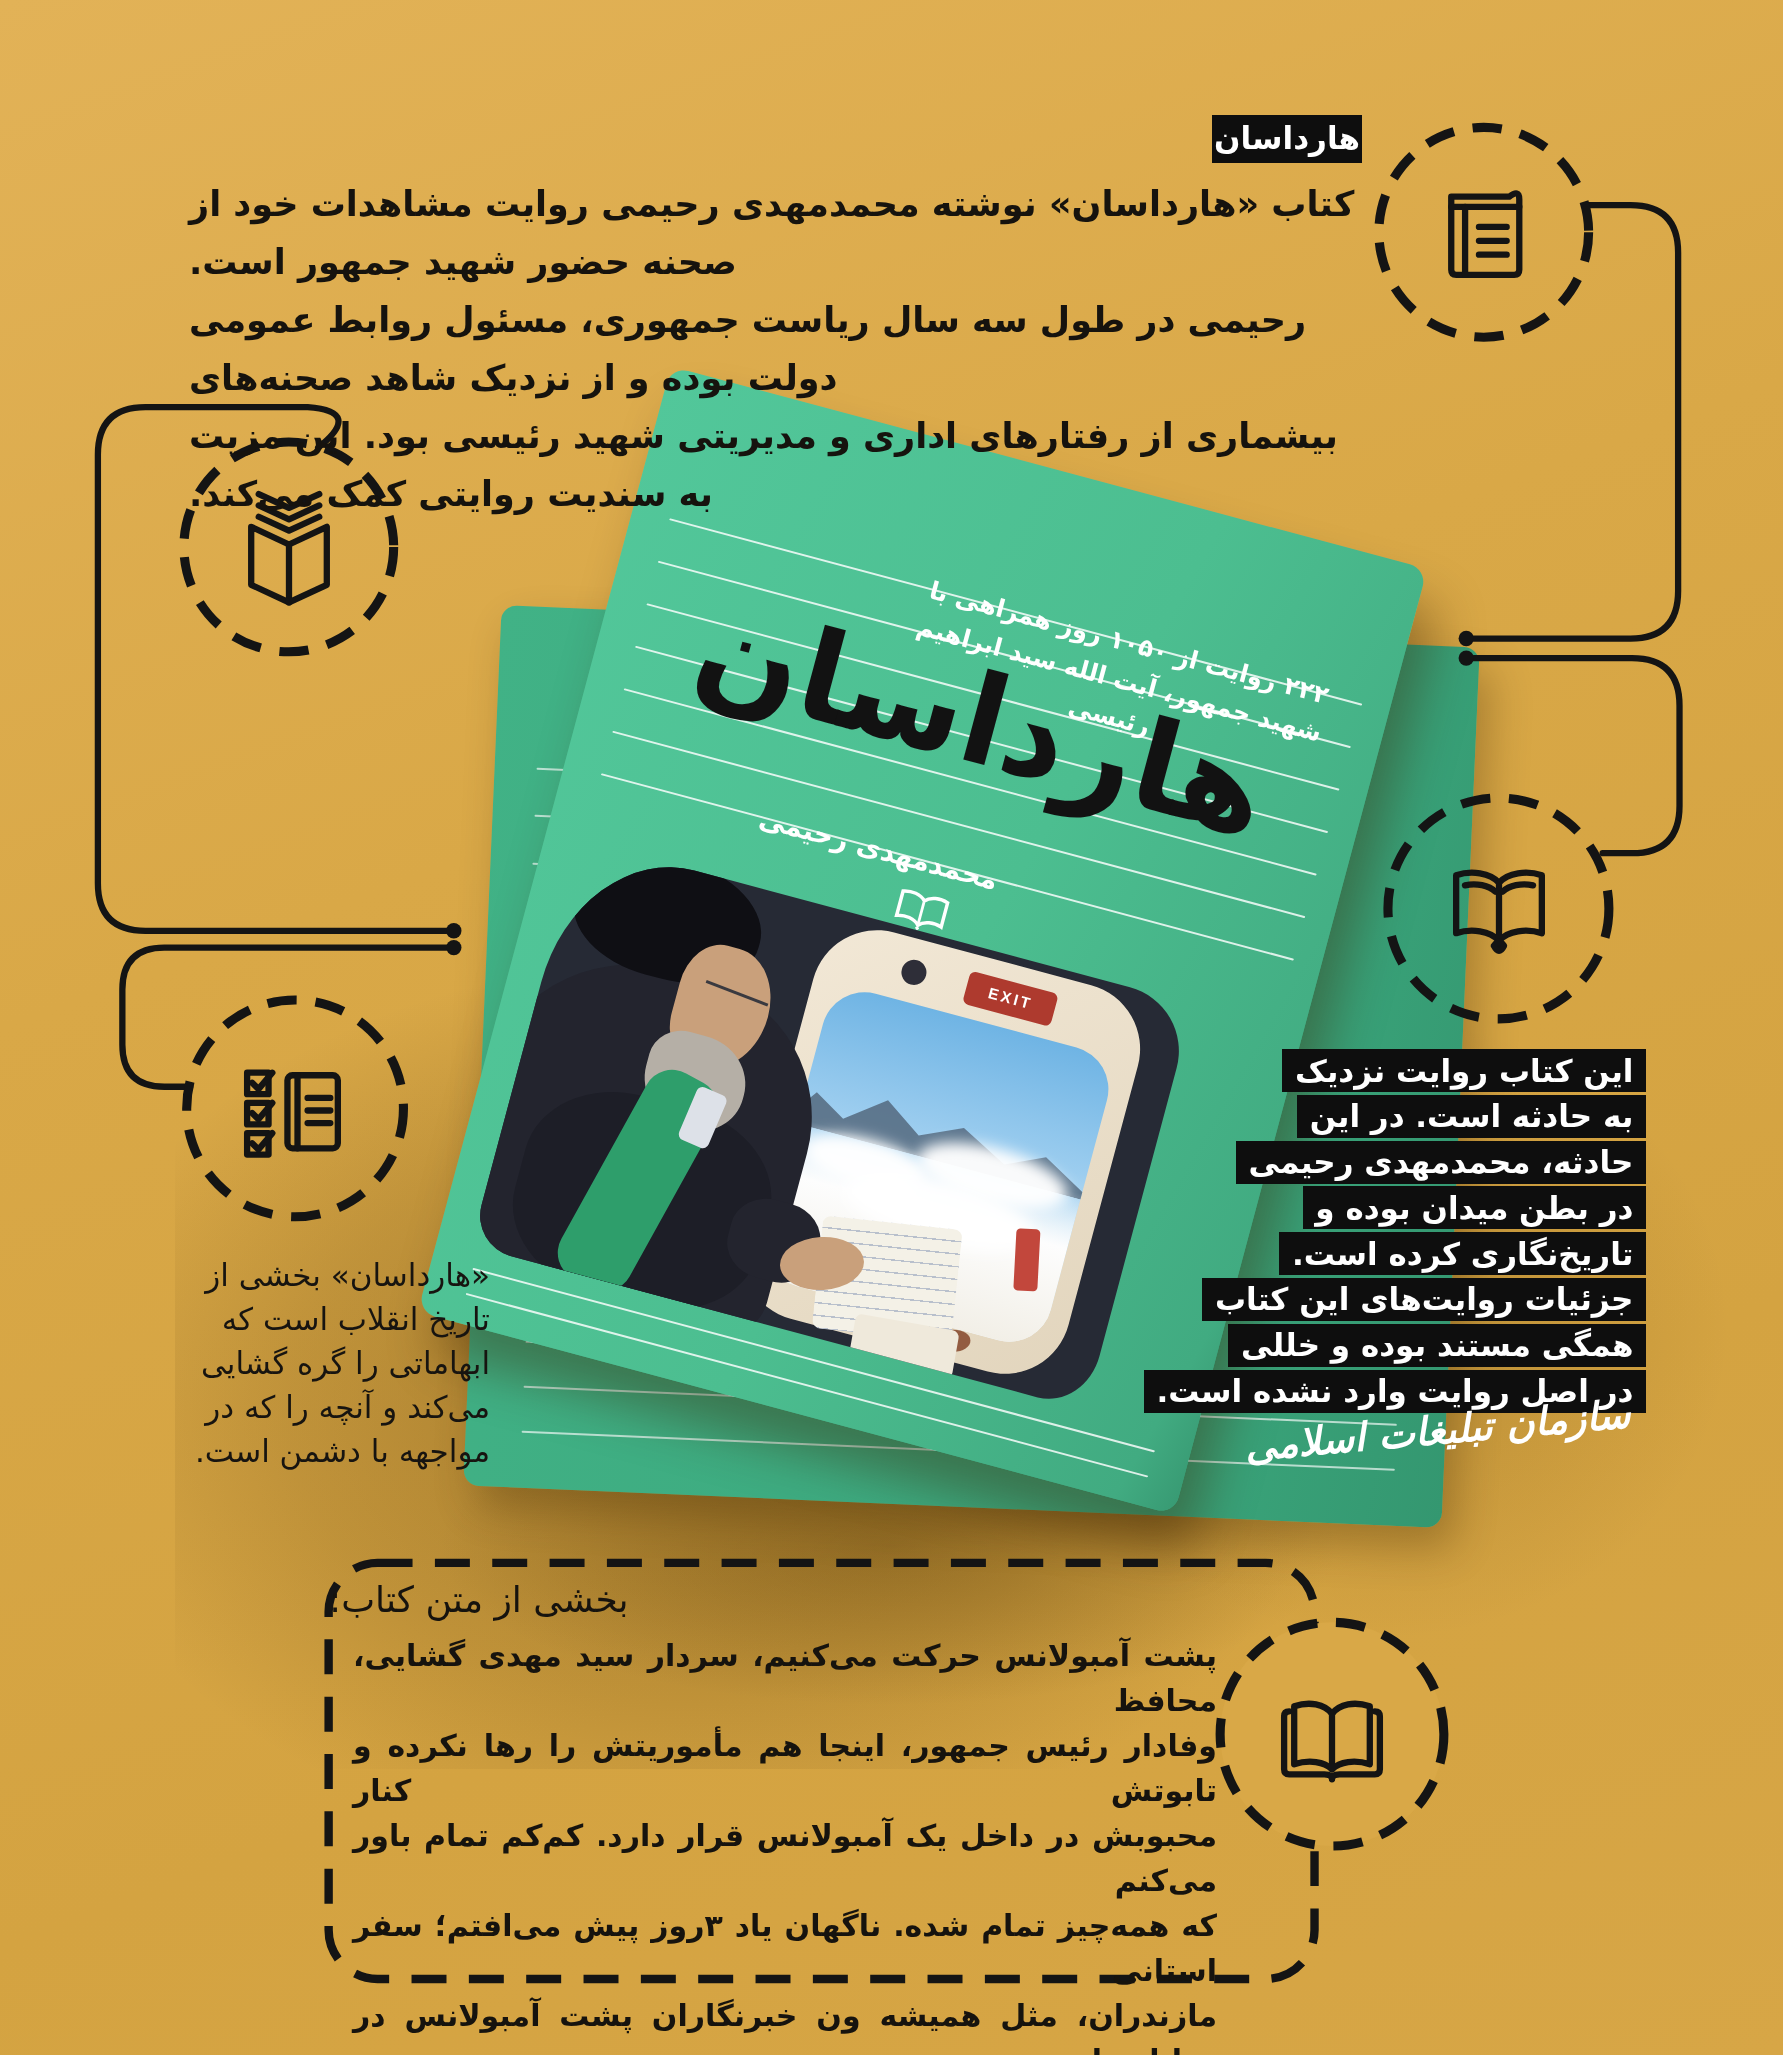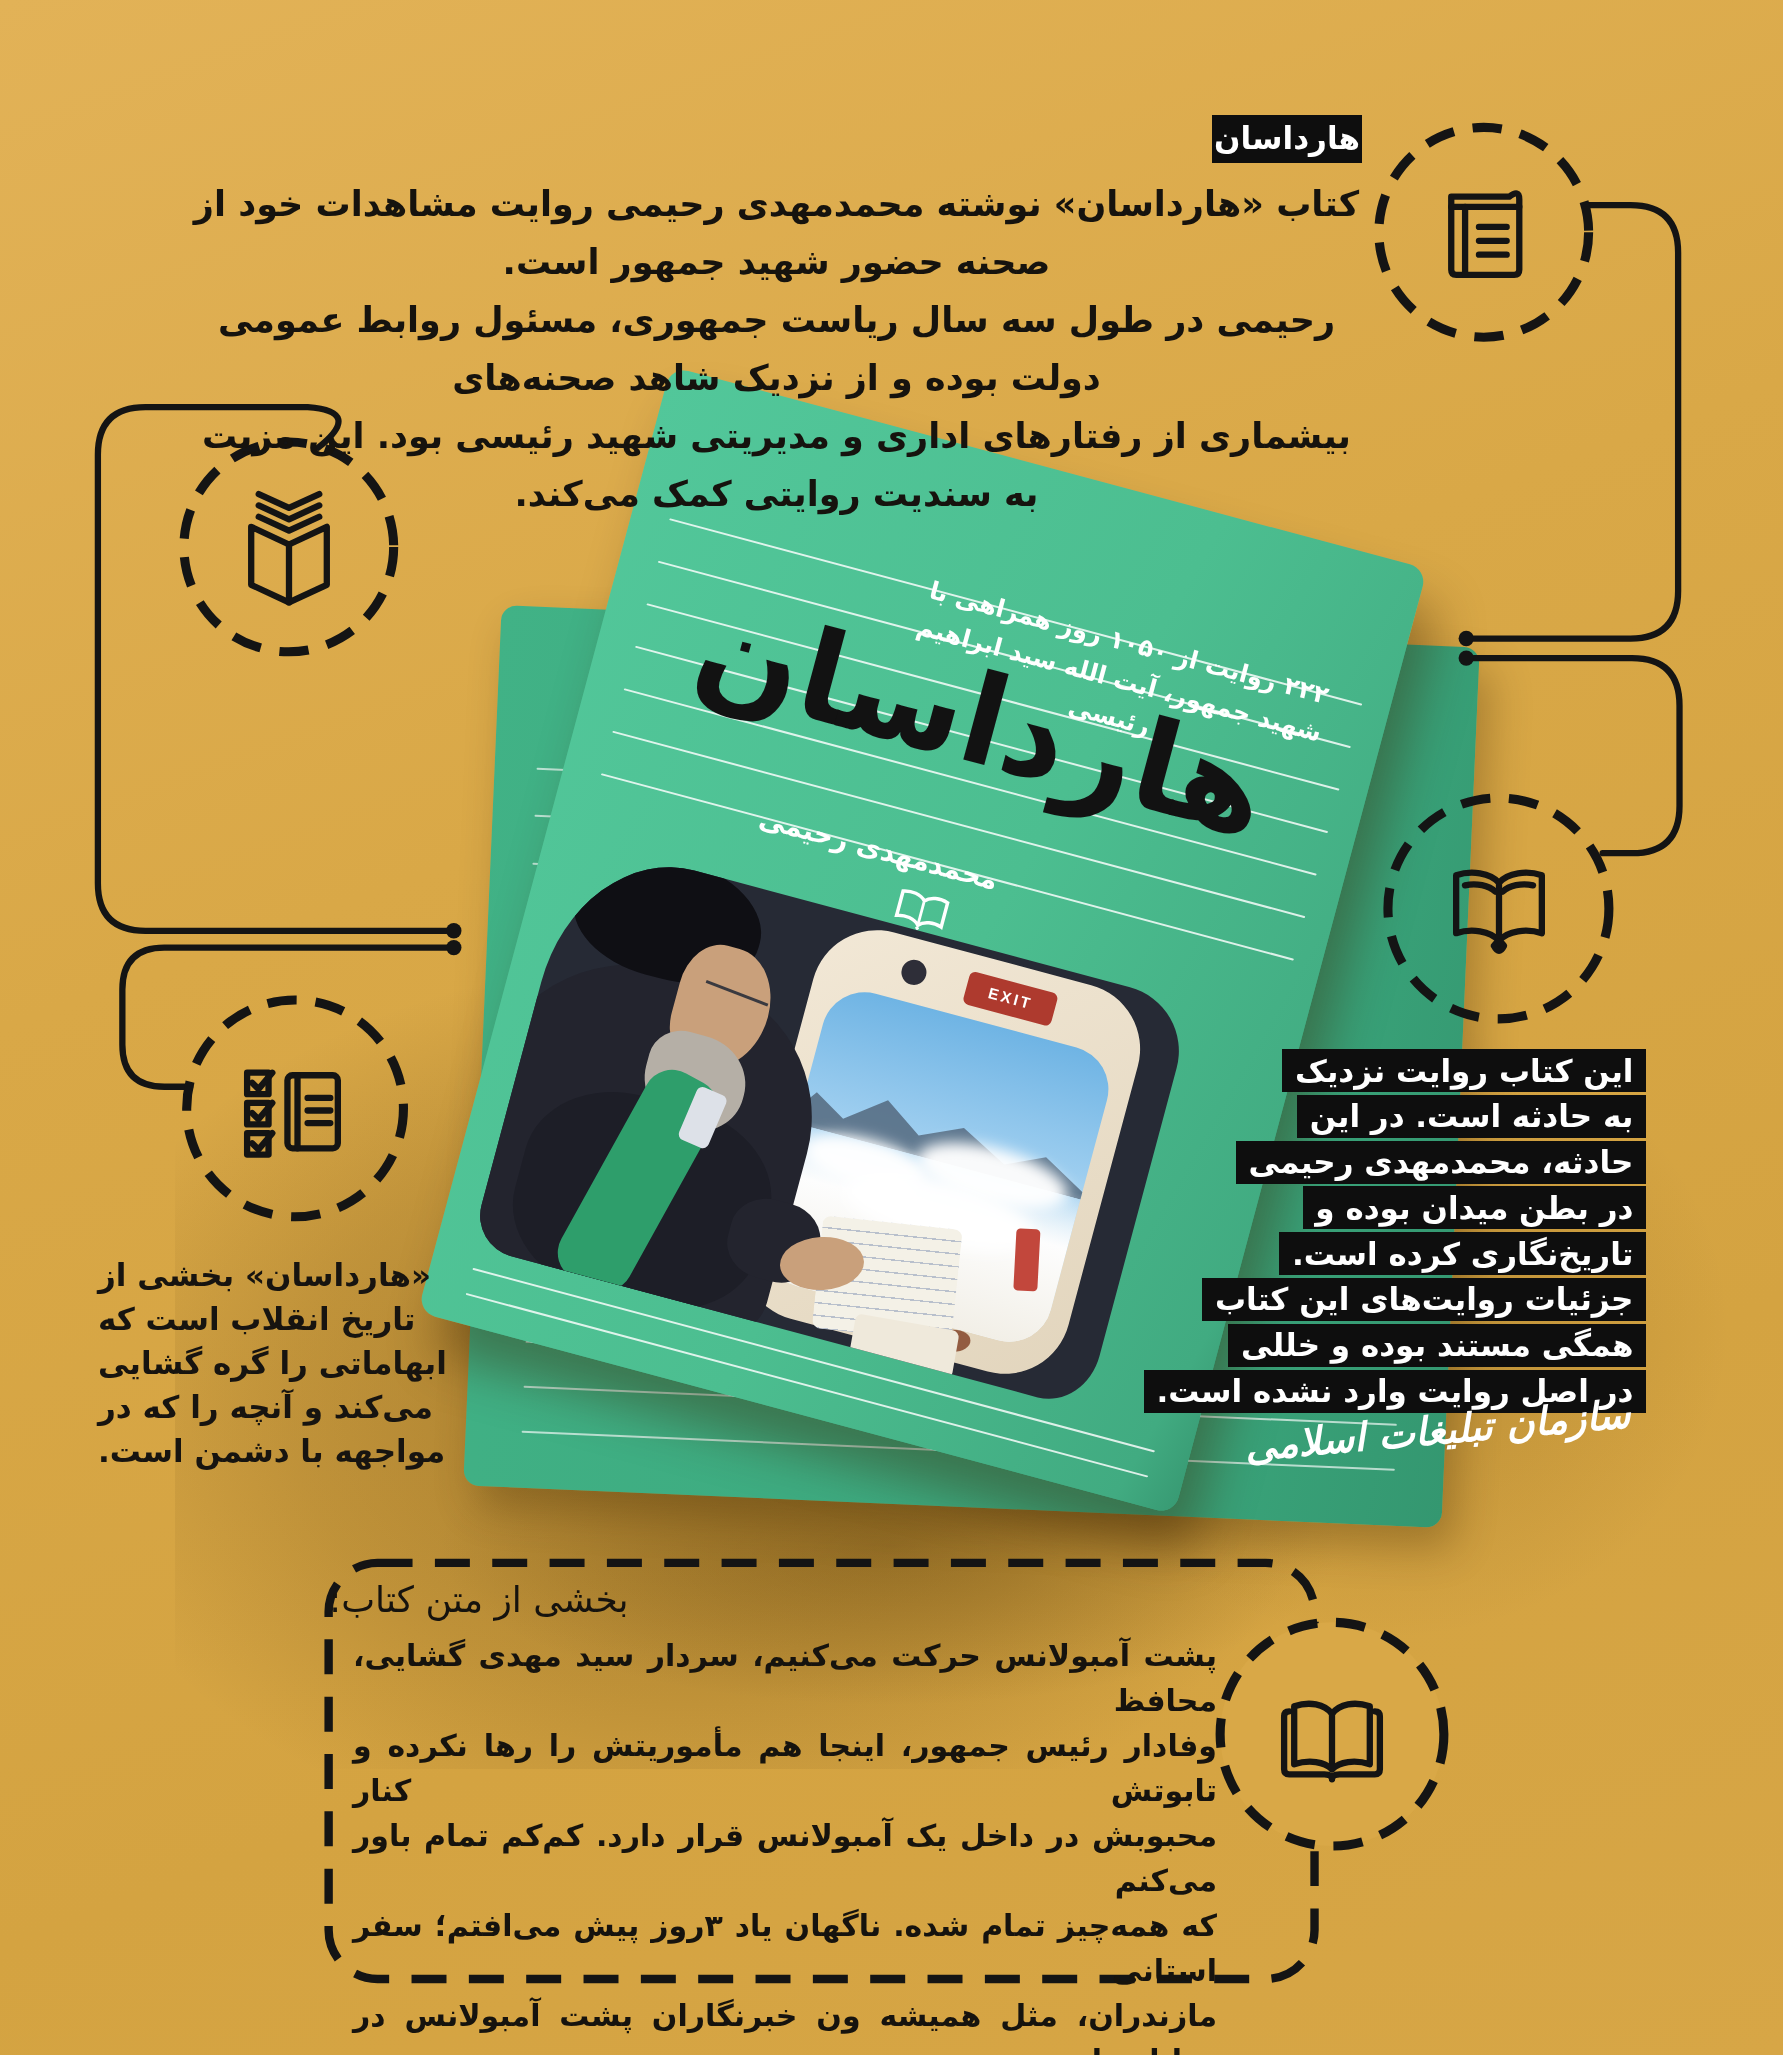--- a/index.html
+++ b/index.html
@@ -75,27 +75,27 @@
   .paper{position:absolute;left:341px;top:288px;width:140px;height:113px;background:#F4F1E7;border-radius:8.4px;
          transform:rotate(-9deg);
          background-image:repeating-linear-gradient(180deg,rgba(0,0,0,0) 0 11.2px,#B9C0CC 11.2px 12.6px);}
   .paper2{position:absolute;left:392px;top:381px;width:105px;height:49px;background:#EFE9DB;border-radius:7px;
           transform:rotate(-5deg);}
 
   
   .rtl{direction:rtl;}
   .badge{left:1212px;top:115px;width:150px;height:48px;background:#0E0E0E;color:#fff;
          font-weight:bold;font-size:31px;text-align:center;line-height:46px;}
-  .header-par{left:189px;top:175px;width:1175px;text-align:center;color:#16130E;
+  .header-par{left:189px;top:175px;width:1175px;text-align:left;color:#16130E;
               font-weight:bold;font-size:35px;line-height:58px;}
   .black-bars .bar{width:fit-content;background:#0E0E0E;color:#fff;font-weight:bold;padding:3.5px 12.6px;}
   .left-black{left:140px;top:678px;width:308px;font-size:29px;}
   .left-black .bar{margin:0 auto 2.8px auto;text-align:center;}
-  .left-plain{left:98px;top:1253px;width:392px;text-align:left;color:#171410;
-              font-weight:bold;font-size:31px;line-height:44px;}
+  .left-plain{left:98px;top:1253px;width:392px;text-align:right;color:#171410;
+              font-weight:normal;font-size:31px;line-height:44px;}
   .right-black{left:1140px;top:1049px;width:506px;font-size:31px;}
   .right-black .bar{margin:0 0 2.8px auto;text-align:right;}
   .signature{left:1224px;top:1407px;width:427px;text-align:center;color:#fff;
              font-family:"DejaVu Serif",serif;font-style:italic;font-weight:bold;font-size:39px;
              transform:rotate(-5deg);}
   .excerpt-heading{left:329px;top:1579px;width:986px;text-align:left;color:#16130E;
                    font-weight:normal;font-size:36px;}
   .excerpt-body{left:353px;top:1633px;width:864px;color:#16130E;font-weight:bold;
                 font-size:30px;line-height:45px;}
   .excerpt-body .xline{text-align:justify;text-align-last:justify;}

